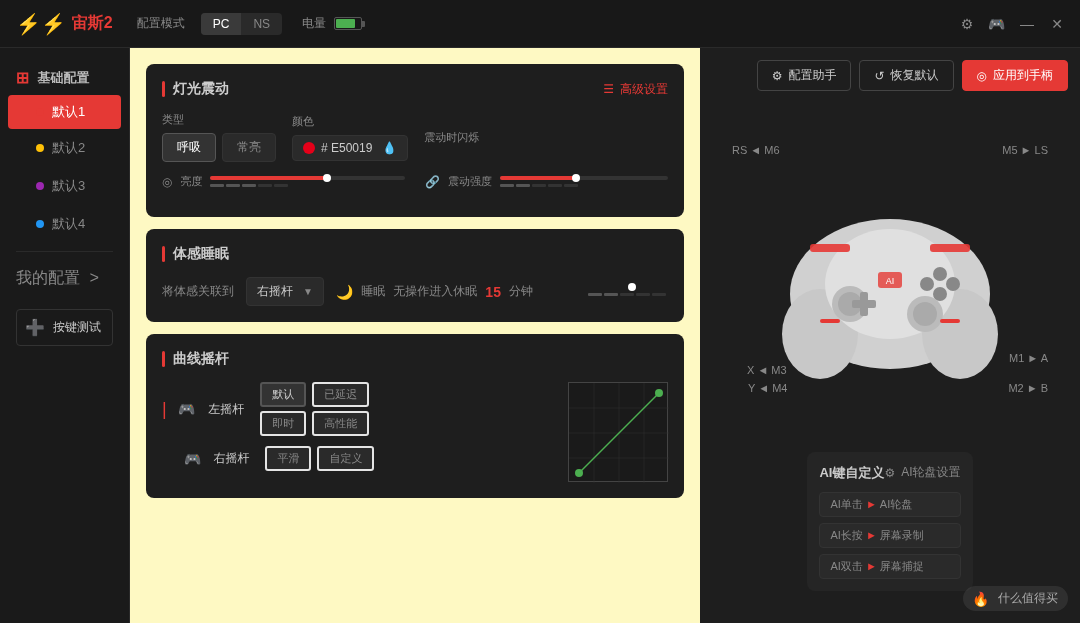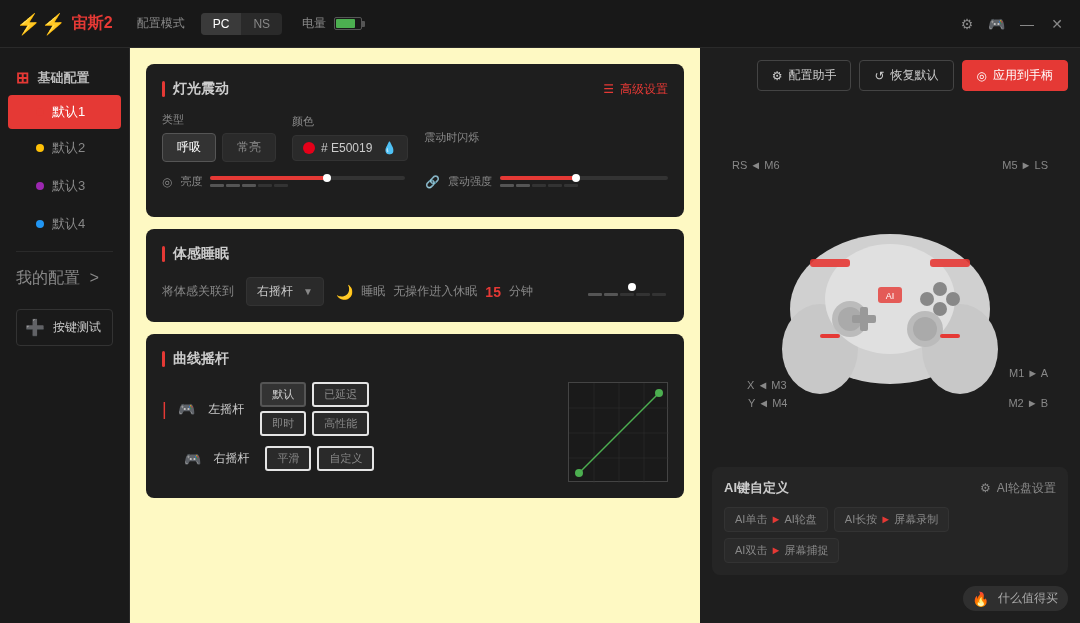--- a/index.html
+++ b/index.html
@@ -556,20 +556,21 @@
       align-items: center;
       gap: 6px;
       color: #888;
       font-size: 12px;
       cursor: pointer;
     }
     .ai-buttons-row {
       display: flex;
       gap: 6px;
       flex-wrap: wrap;
+      flex-direction: column;
     }
     .ai-action-btn {
       padding: 4px 10px;
       background: #2a2a2a;
       border: 1px solid #333;
       border-radius: 4px;
       font-size: 11px;
       color: #888;
       cursor: pointer;
       display: flex;

